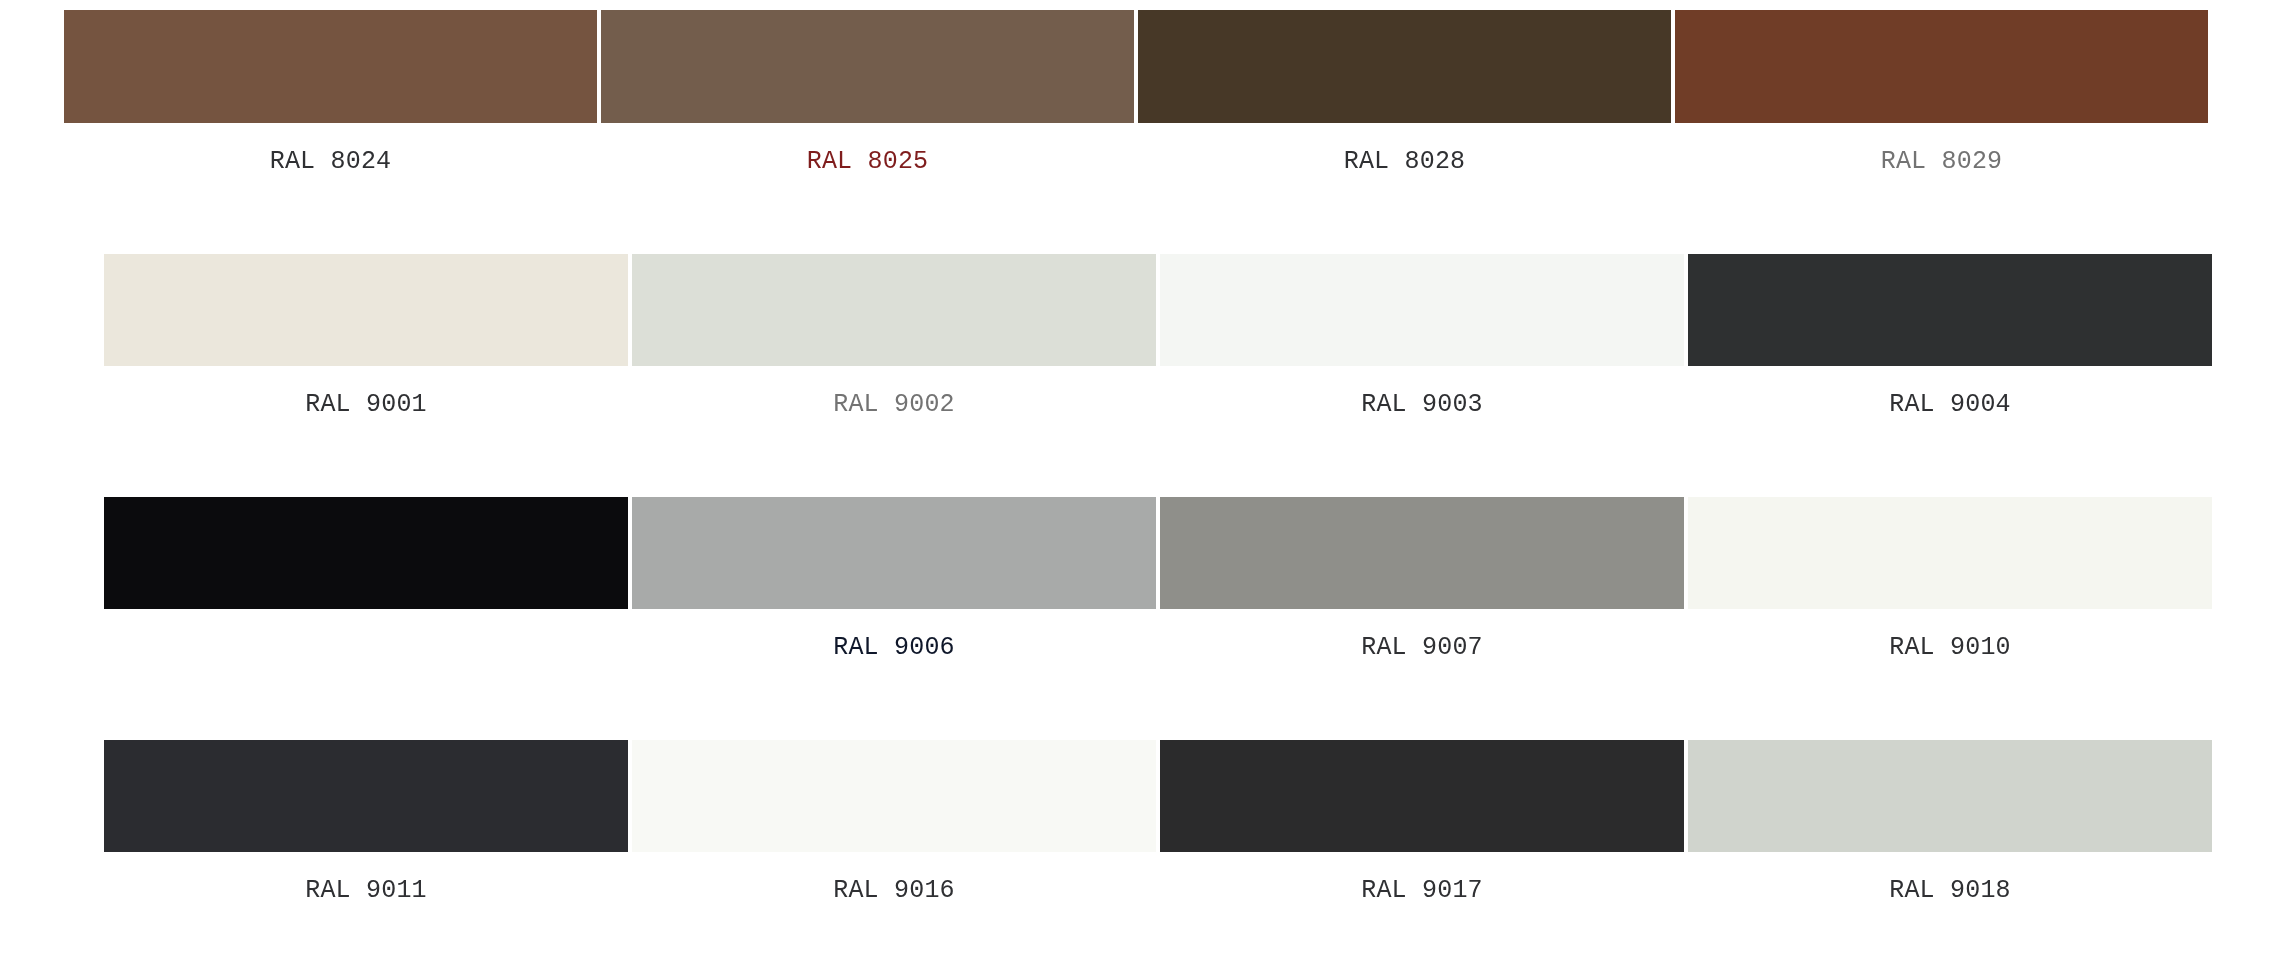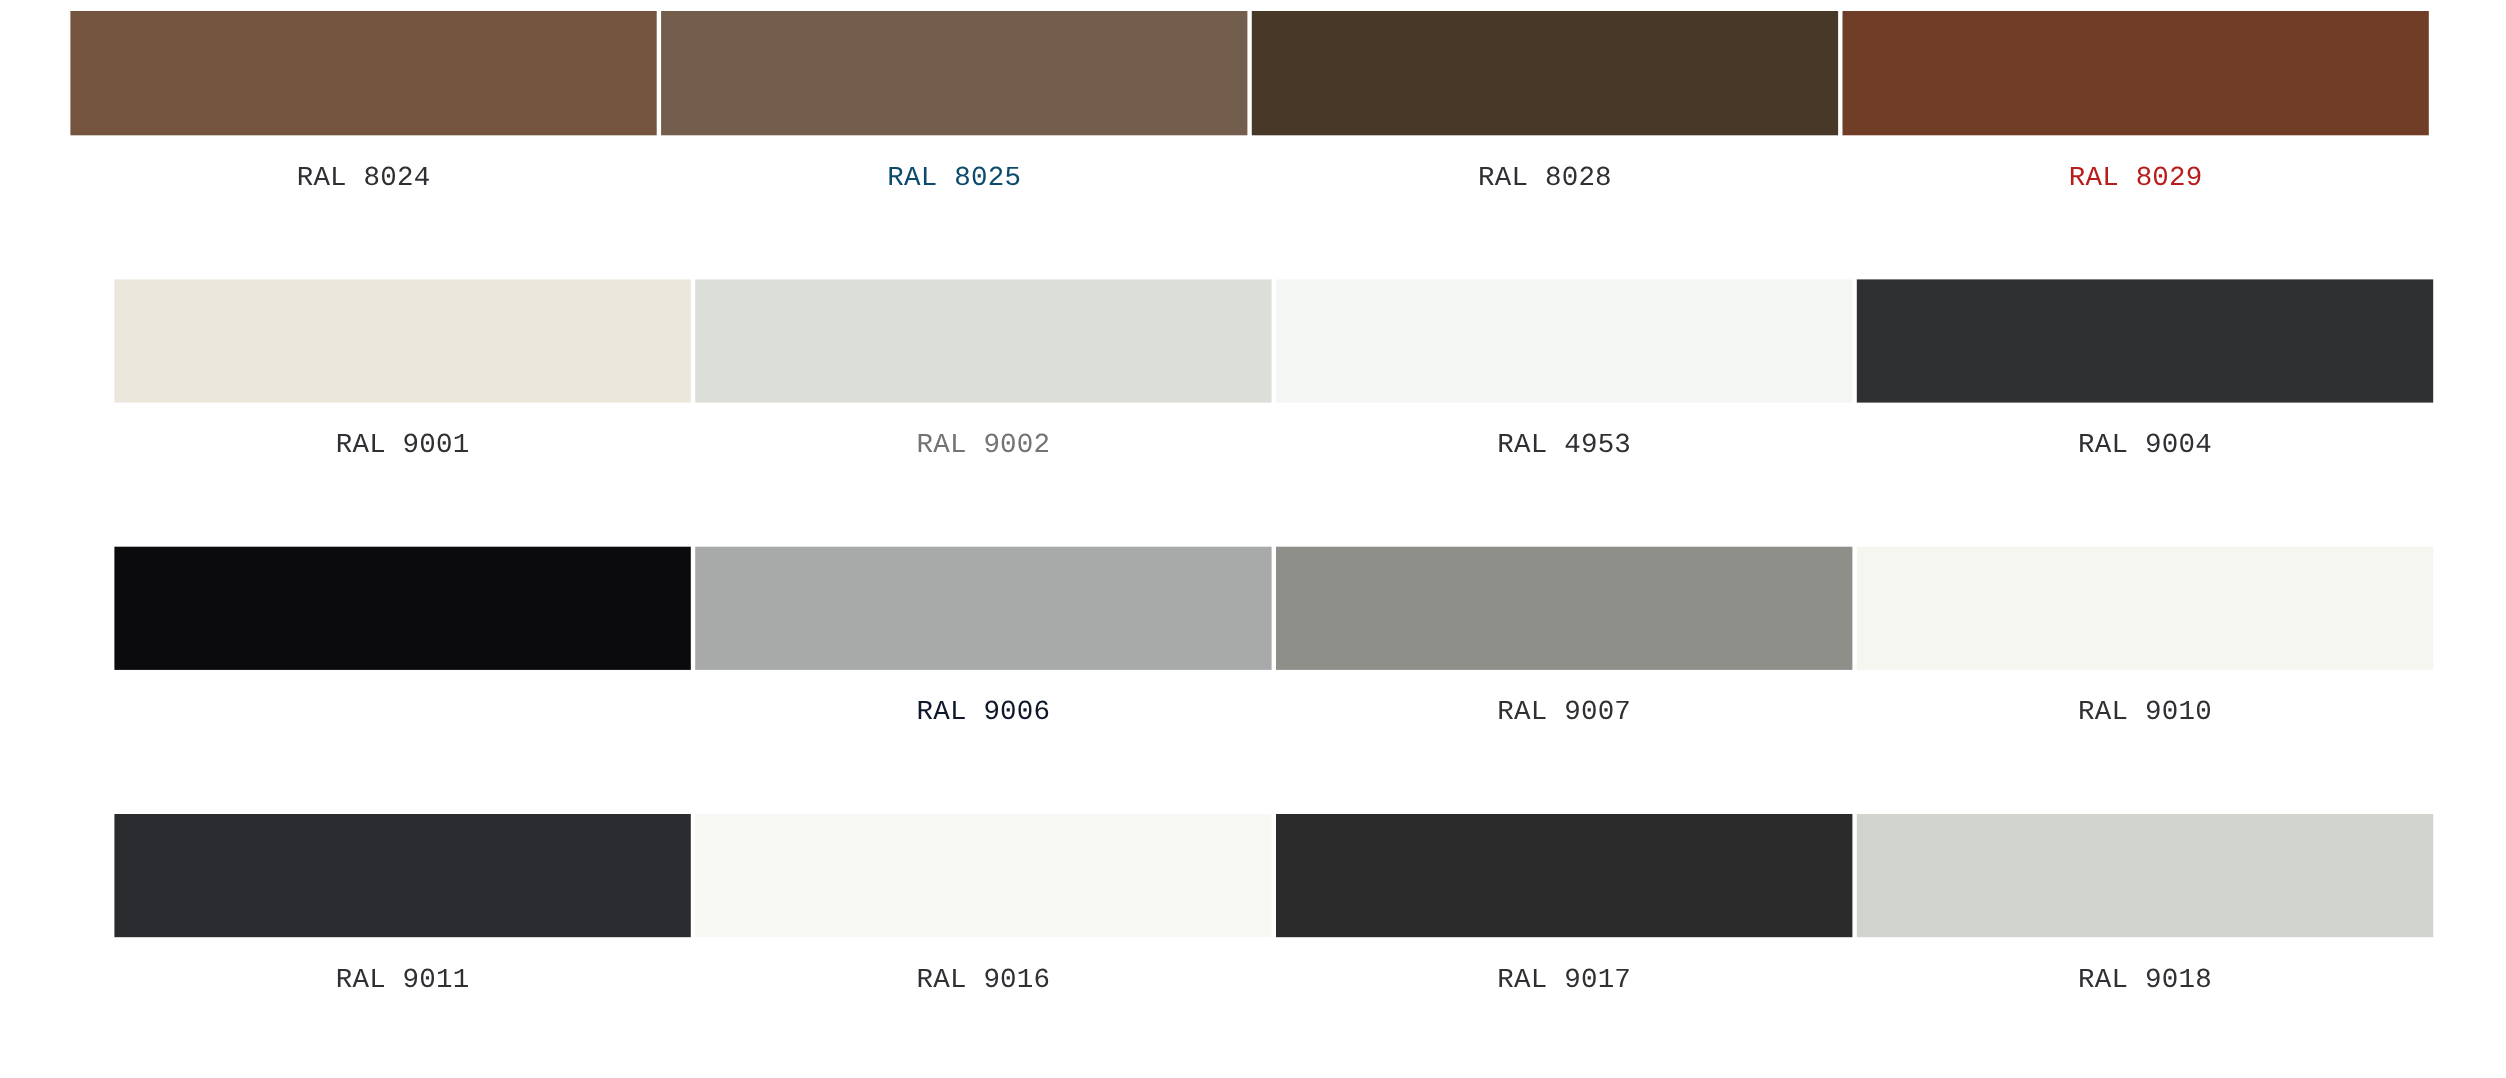--- a/index.html
+++ b/index.html
@@ -66,43 +66,43 @@
 <body style="background: rgb(255, 255, 255);">
 
 <div id="palette">
     <div class="swatch-row row-0">
       <div class="swatch-cell">
         <div class="swatch-chip" style="background-color: rgb(117, 84, 64);"></div>
         <span class="swatch-label" style="color: rgb(47, 48, 51);">RAL 8024</span>
       </div>
       <div class="swatch-cell">
         <div class="swatch-chip" style="background-color: rgb(115, 93, 76);"></div>
-        <span class="swatch-label" style="color: #0c4a6e;">RAL 8025</span>
+        <span class="swatch-label" style="color: #7f1d1d;">RAL 8025</span>
       </div>
       <div class="swatch-cell">
         <div class="swatch-chip" style="background-color: rgb(71, 56, 39);"></div>
         <span class="swatch-label" style="color: rgb(47, 48, 51);">RAL 8028</span>
       </div>
       <div class="swatch-cell">
         <div class="swatch-chip" style="background-color: rgb(112, 61, 39);"></div>
-        <span class="swatch-label" style="color: #b91c1c;">RAL 8029</span>
+        <span class="swatch-label" style="color: #737373;">RAL 8029</span>
       </div>
     </div>
     <div class="swatch-row row-n">
       <div class="swatch-cell">
         <div class="swatch-chip" style="background-color: rgb(235, 231, 220);"></div>
         <span class="swatch-label" style="color: rgb(47, 48, 51);">RAL 9001</span>
       </div>
       <div class="swatch-cell">
         <div class="swatch-chip" style="background-color: rgb(220, 223, 215);"></div>
         <span class="swatch-label" style="color: #737373;">RAL 9002</span>
       </div>
       <div class="swatch-cell">
         <div class="swatch-chip" style="background-color: rgb(244, 246, 243);"></div>
-        <span class="swatch-label" style="color: rgb(47, 48, 51);">RAL 4953</span>
+        <span class="swatch-label" style="color: rgb(47, 48, 51);">RAL 9003</span>
       </div>
       <div class="swatch-cell">
         <div class="swatch-chip" style="background-color: rgb(46, 48, 49);"></div>
         <span class="swatch-label" style="color: rgb(47, 48, 51);">RAL 9004</span>
       </div>
     </div>
     <div class="swatch-row row-n">
       <div class="swatch-cell">
         <div class="swatch-chip" style="background-color: rgb(11, 11, 13);"></div>
       </div>

